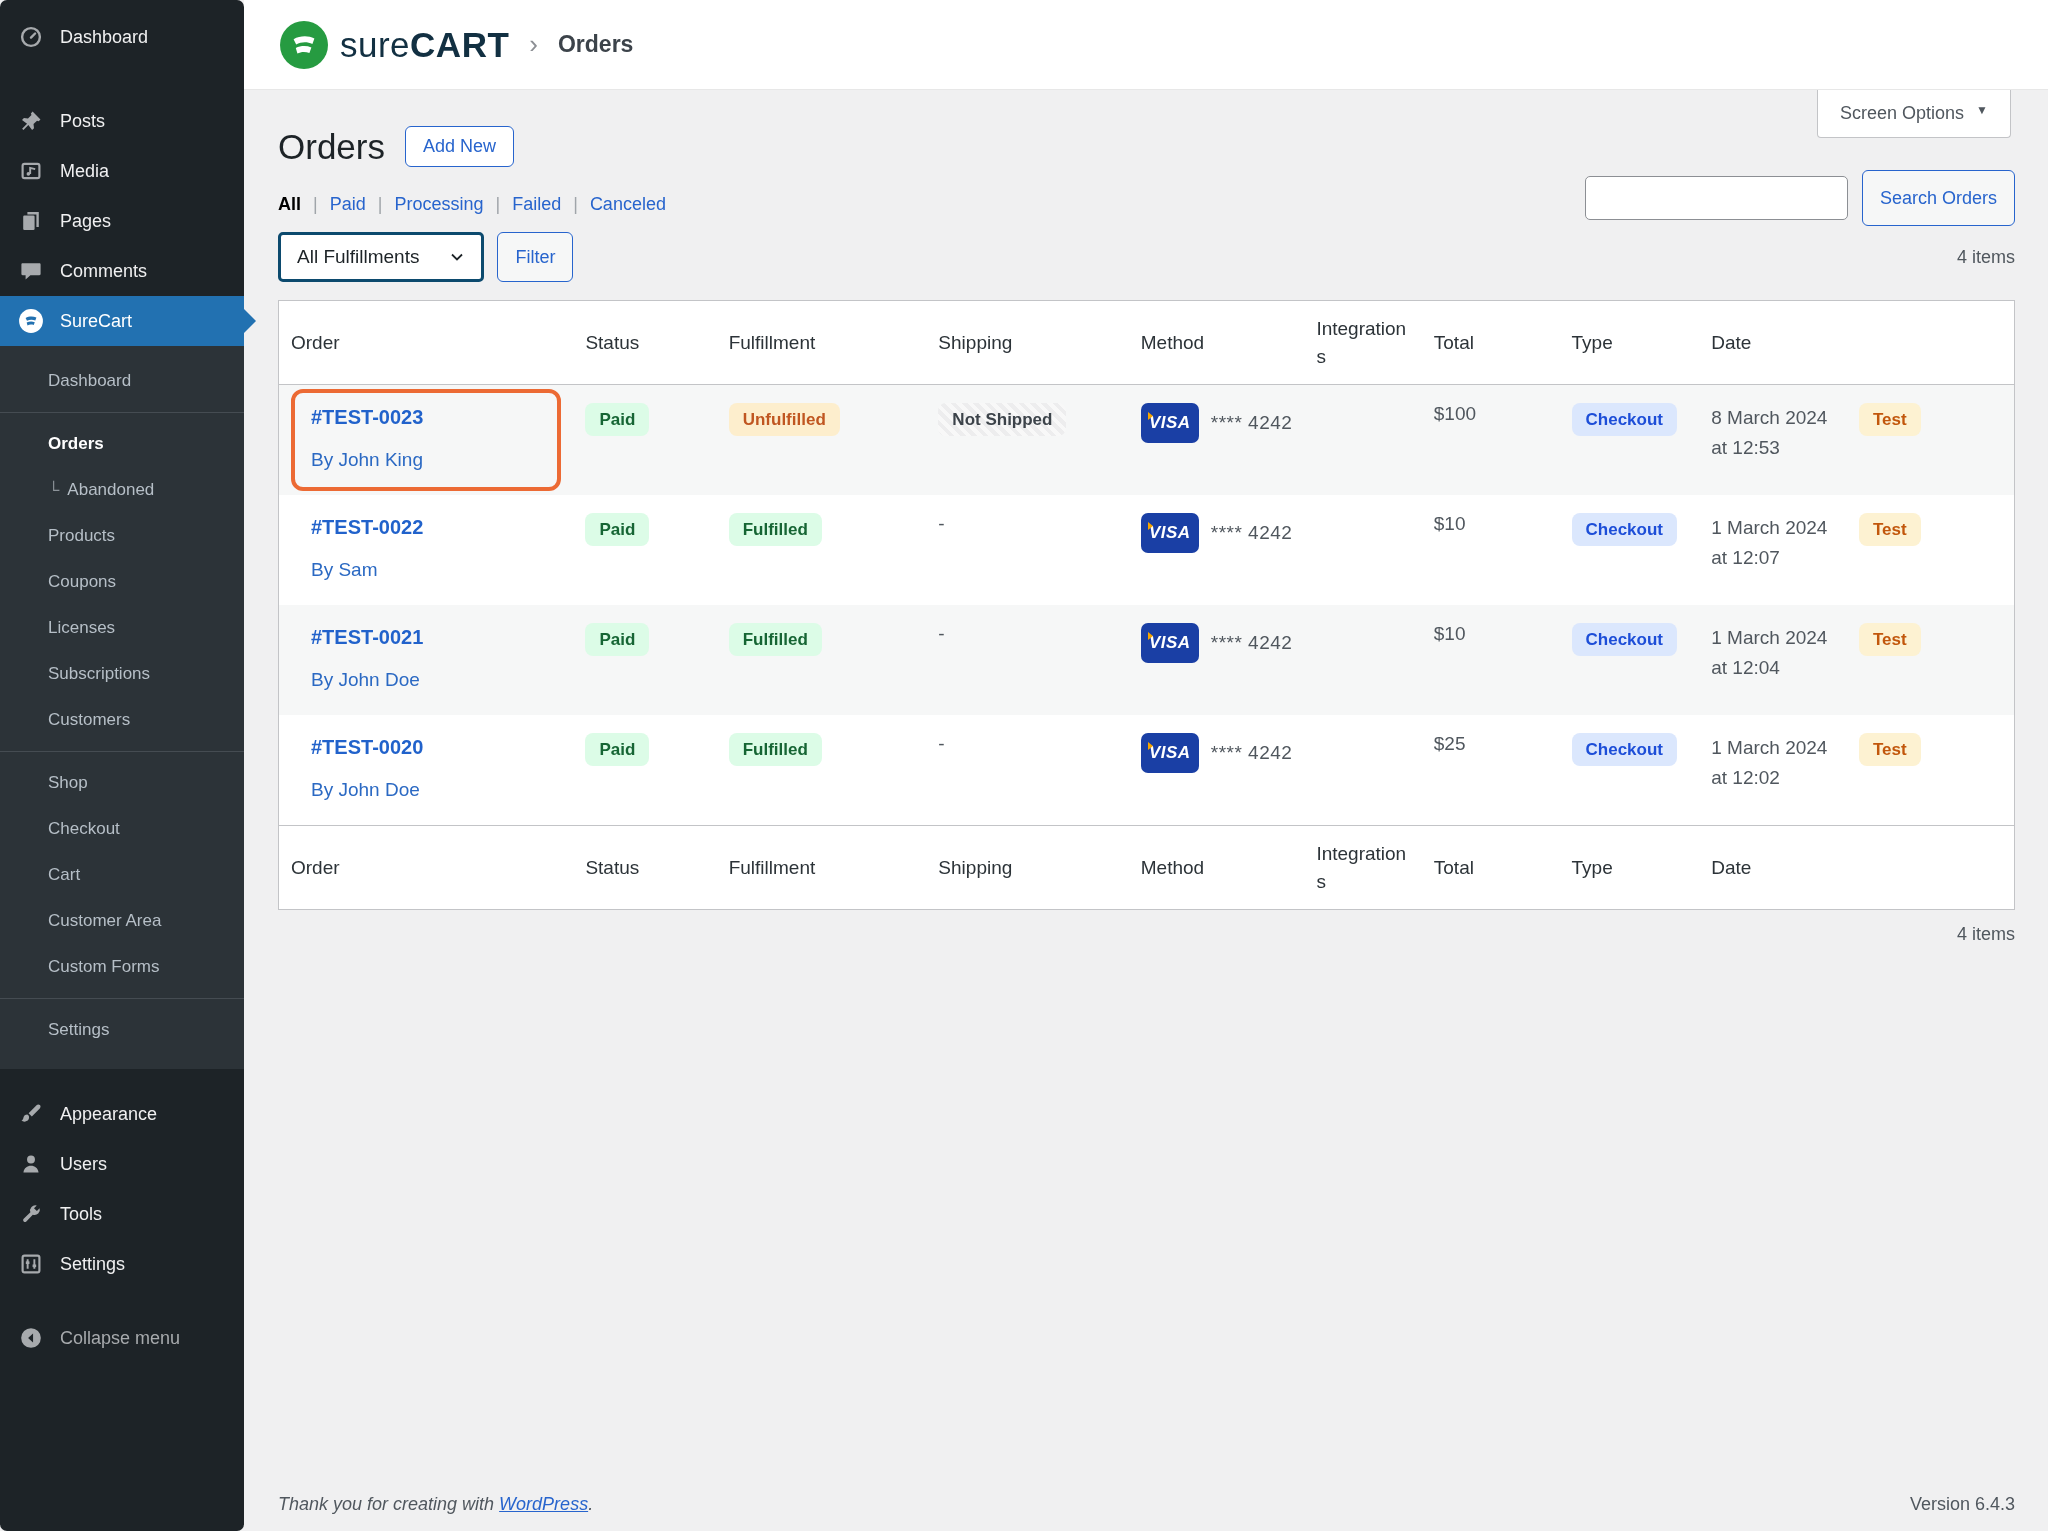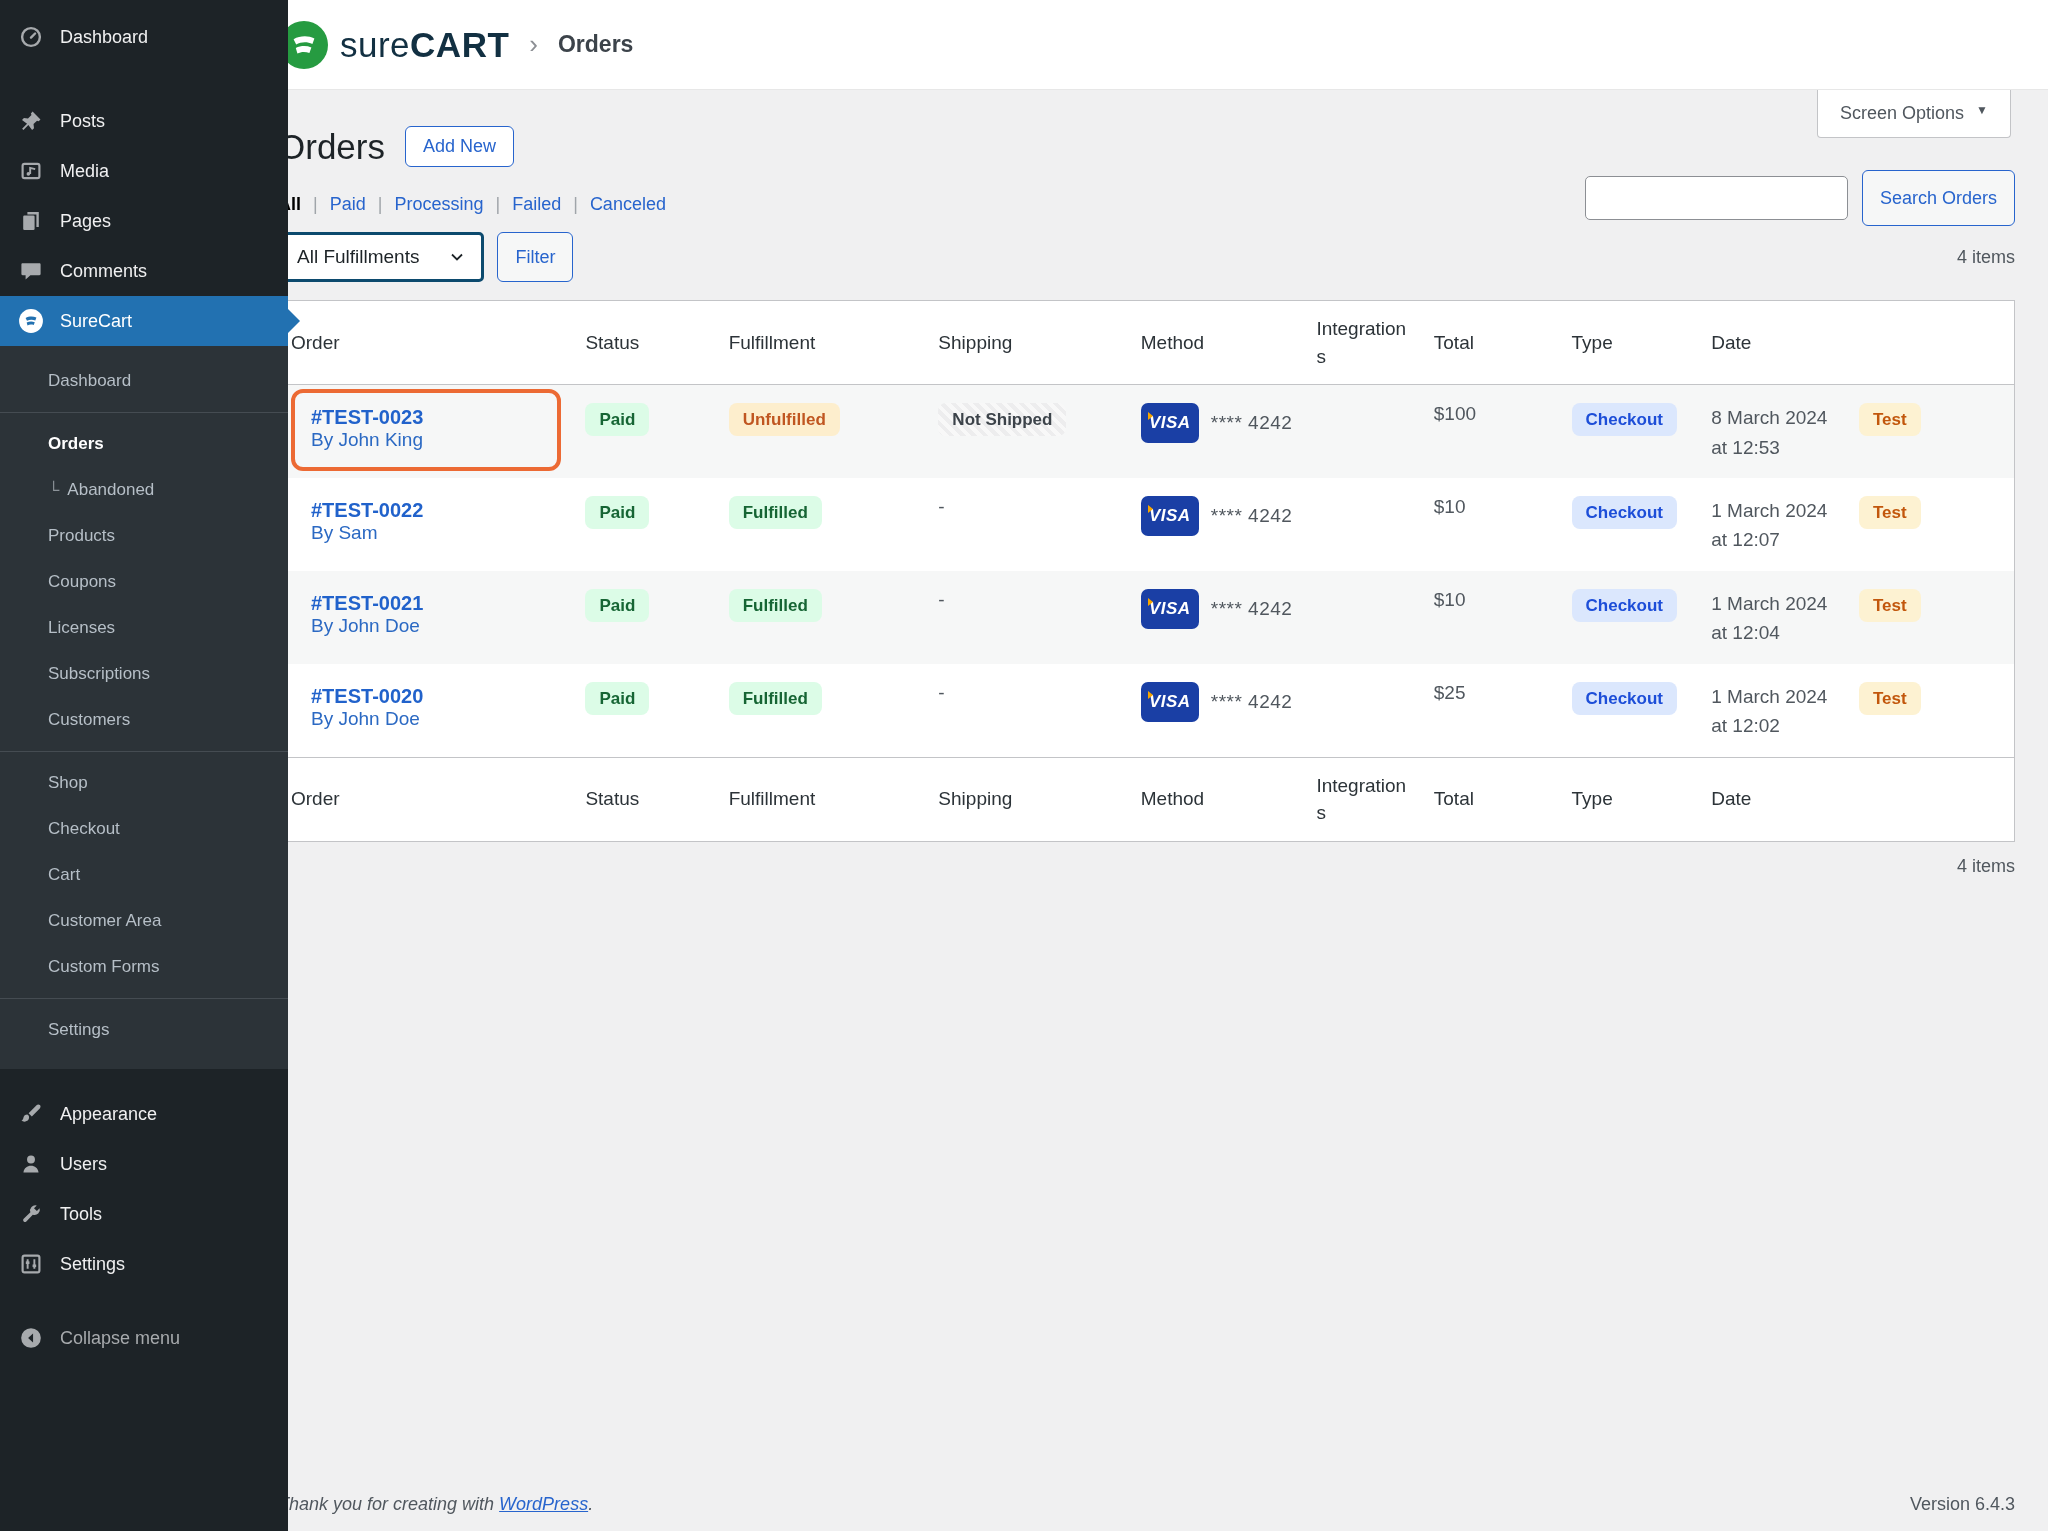--- a/index.html
+++ b/index.html
@@ -6,22 +6,22 @@
   html,body { width:2048px; height:1531px; }
   body {
     font-family:"Liberation Sans", sans-serif;
     background:#f0f0f1;
     position:relative;
     overflow:hidden;
     color:#3c434a;
   }
   
   .sidebar {
-    position:absolute; left:0; top:0; width:288px; height:1531px;
-    background:#1d2327; z-index:20;
+    position:absolute; left:0; top:0; width:244px; height:1531px;
+    background:#1d2327; z-index:20;border-radius:7px;
   }
   .menu-pad-top { height:12px; }
   .menu-gap { height:34px; }
   .menu-item {
     display:flex; align-items:center; gap:16px;
     padding:13px 18px; font-size:18px; line-height:24px;
     color:#f0f0f1; cursor:pointer; position:relative;
   }
   .menu-item .ico { width:26px; height:24px; display:flex; align-items:center; justify-content:center; color:#a7aaad; flex:none; }
   .menu-item.sc-current { background:#2271b1; color:#fff; }
@@ -123,21 +123,21 @@
   .order-wrap {
     border:4px solid transparent; border-radius:12px; padding:13px 16px 16px;
     display:block;
   }
   .order-wrap.highlighted { border-color:#ec6a34; }
   .order-id {
     display:block; color:#2162cb; font-weight:700; font-size:20px;
     text-decoration:none; cursor:pointer;
   }
   .order-by {
-    display:block; color:#2b69c3; font-size:19px; margin-top:0;
+    display:block; color:#2b69c3; font-size:19px; margin-top:20px;
     text-decoration:none; cursor:pointer;
   }
   .badge {
     display:inline-block; padding:8px 14px; border-radius:8px;
     font-size:17px; font-weight:700; line-height:1;
   }
   .badge-green { background:#dcfce7; color:#166534; }
   .badge-unfulfilled { background:#fdeecd; color:#c05621; }
   .badge-hatch {
     background:repeating-linear-gradient(45deg,#ededee 0 4px,#f8f8f8 4px 8px);

